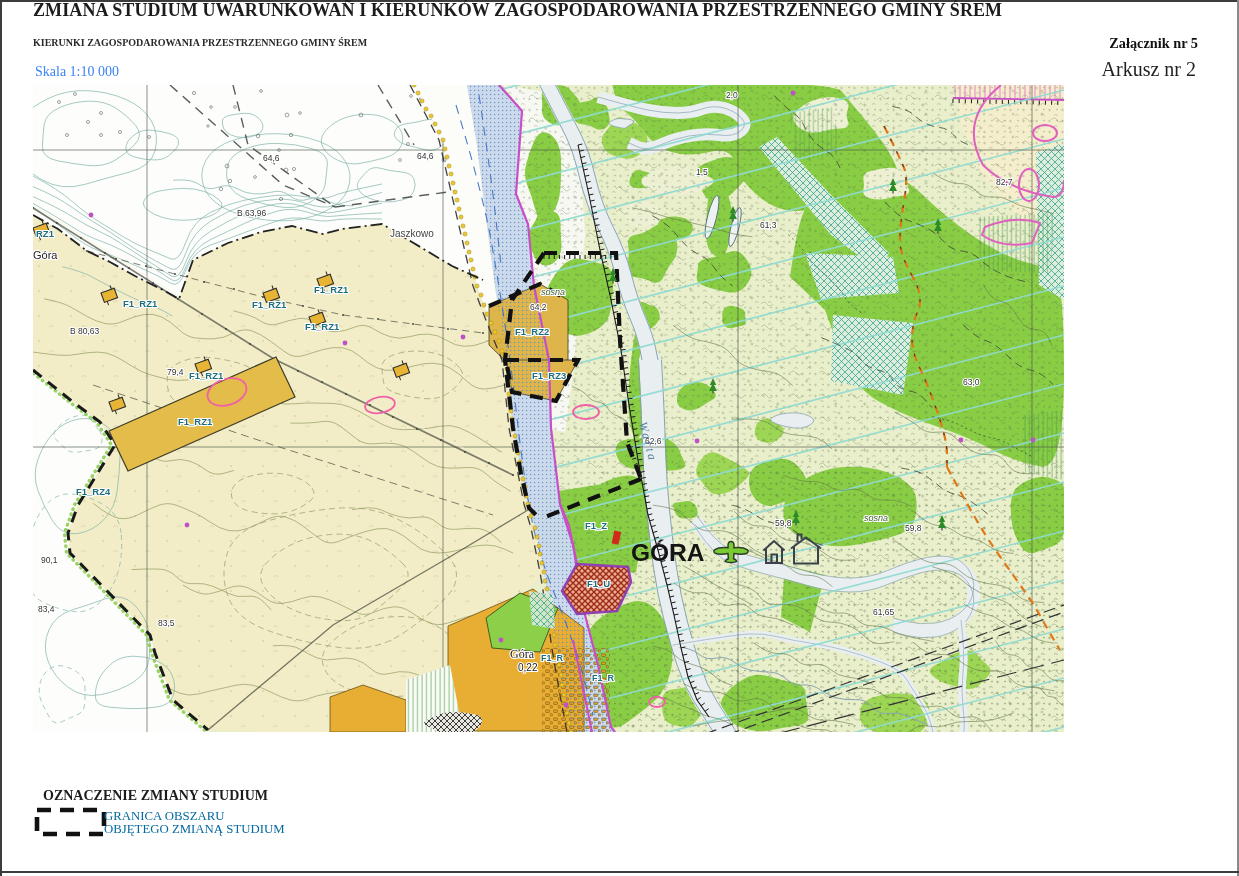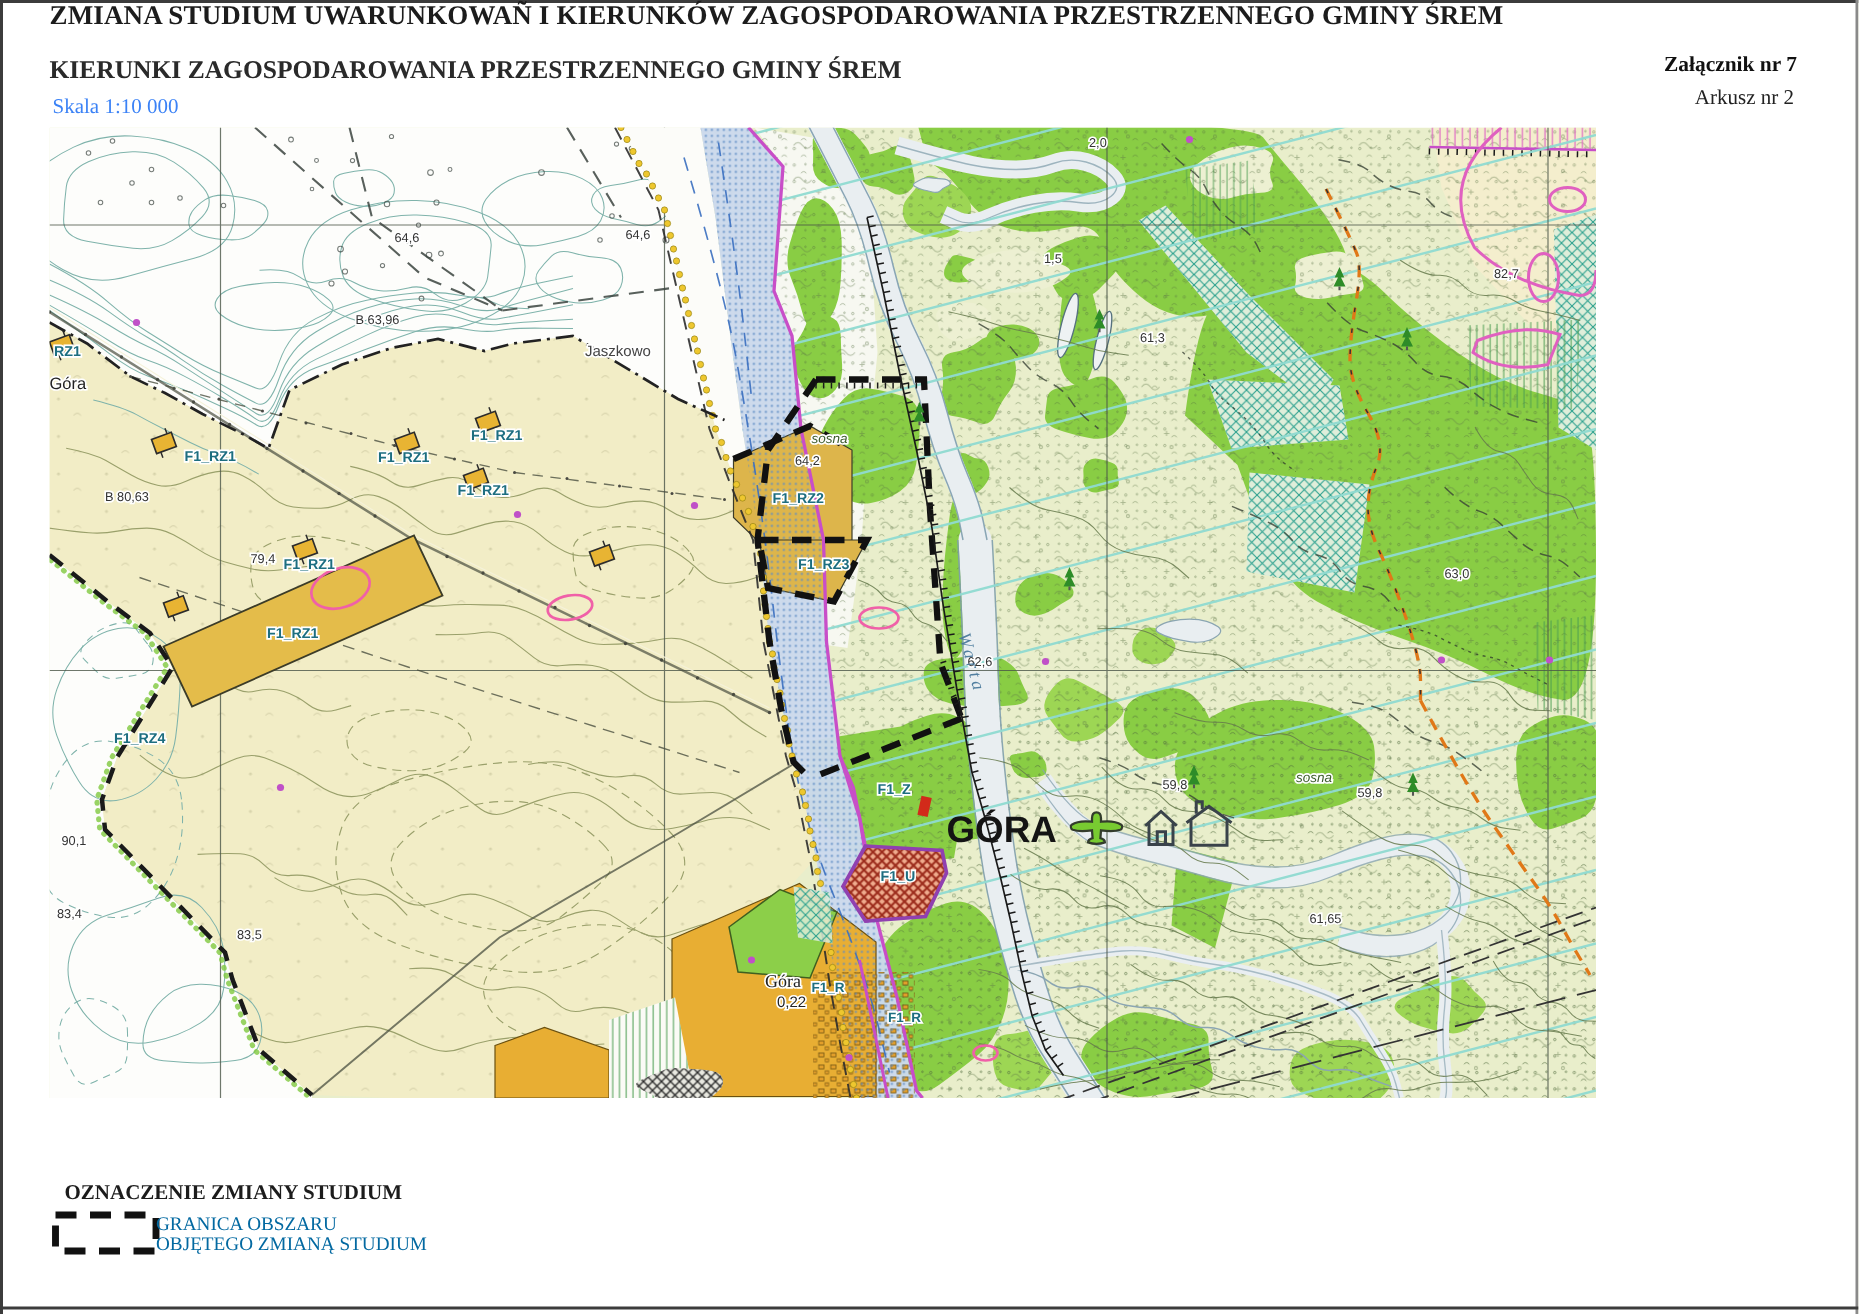--- a/index.html
+++ b/index.html
@@ -2,24 +2,24 @@
 <html><head><meta charset="utf-8"><style>
 html,body{margin:0;padding:0;width:1239px;height:876px;background:#fff;overflow:hidden}
 body{position:relative;font-family:"Liberation Serif",serif}
 .abs{position:absolute}
 </style></head><body>
 <div class="abs" style="left:0;top:0;width:1239px;height:1.5px;background:#3c3c3c"></div>
 <div class="abs" style="left:0;top:0;width:1.7px;height:876px;background:#3c3c3c"></div>
 <div class="abs" style="left:1237px;top:0;width:2px;height:876px;background:#8a8a8a"></div>
 <div class="abs" style="left:0;top:871px;width:1239px;height:2.2px;background:#3c3c3c"></div>
 <div class="abs" style="left:33px;top:0;font-size:18px;font-weight:bold;color:#1c1c1c;letter-spacing:0.1px;white-space:nowrap">ZMIANA STUDIUM UWARUNKOWAÑ I KIERUNKÓW ZAGOSPODAROWANIA PRZESTRZENNEGO GMINY ŚREM</div>
-<div class="abs" style="left:33px;top:37px;font-size:17px;font-weight:bold;color:#2a2a2a;letter-spacing:0;white-space:nowrap">KIERUNKI ZAGOSPODAROWANIA PRZESTRZENNEGO GMINY ŚREM</div>
+<div class="abs" style="left:33px;top:37px;font-size:10px;font-weight:bold;color:#2a2a2a;letter-spacing:0;white-space:nowrap">KIERUNKI ZAGOSPODAROWANIA PRZESTRZENNEGO GMINY ŚREM</div>
 <div class="abs" style="left:35px;top:64px;font-size:14px;color:#3b82f6">Skala 1:10 000</div>
-<div class="abs" style="right:41px;top:35px;font-size:14.3px;font-weight:bold;color:#111">Załącznik nr 7</div>
-<div class="abs" style="right:43px;top:58px;font-size:14px;color:#222">Arkusz nr 2</div>
+<div class="abs" style="right:41px;top:35px;font-size:14.3px;font-weight:bold;color:#111">Załącznik nr 5</div>
+<div class="abs" style="right:43px;top:58px;font-size:20px;color:#222">Arkusz nr 2</div>
 <div class="abs" style="left:33px;top:85px;width:1031px;height:647px">
 <svg width="1031" height="647" viewBox="0 0 1031 647">
       <defs>
 <clipPath id="mc">
           <rect x="0" y="0" width="1031" height="647"></rect>
         </clipPath>
 <clipPath id="rr">
           <path d="M434.0,0.0 L1031.0,0.0 L1031.0,647.0 L567.0,647.0 L557.0,595.0 L548.0,552.0 L535.0,522.0 L511.0,487.0 L502.0,443.0 L495.0,419.0 L480.0,343.0 L473.0,275.0 L462.0,238.0 L454.0,140.0 L444.0,60.0 Z"></path>
         </clipPath>
 <clipPath id="crm">

